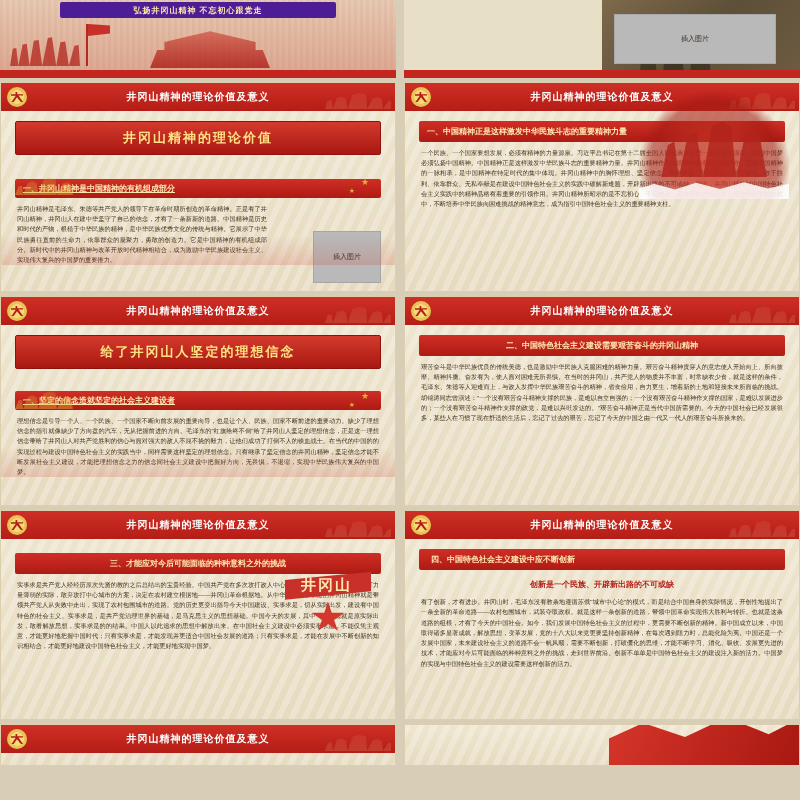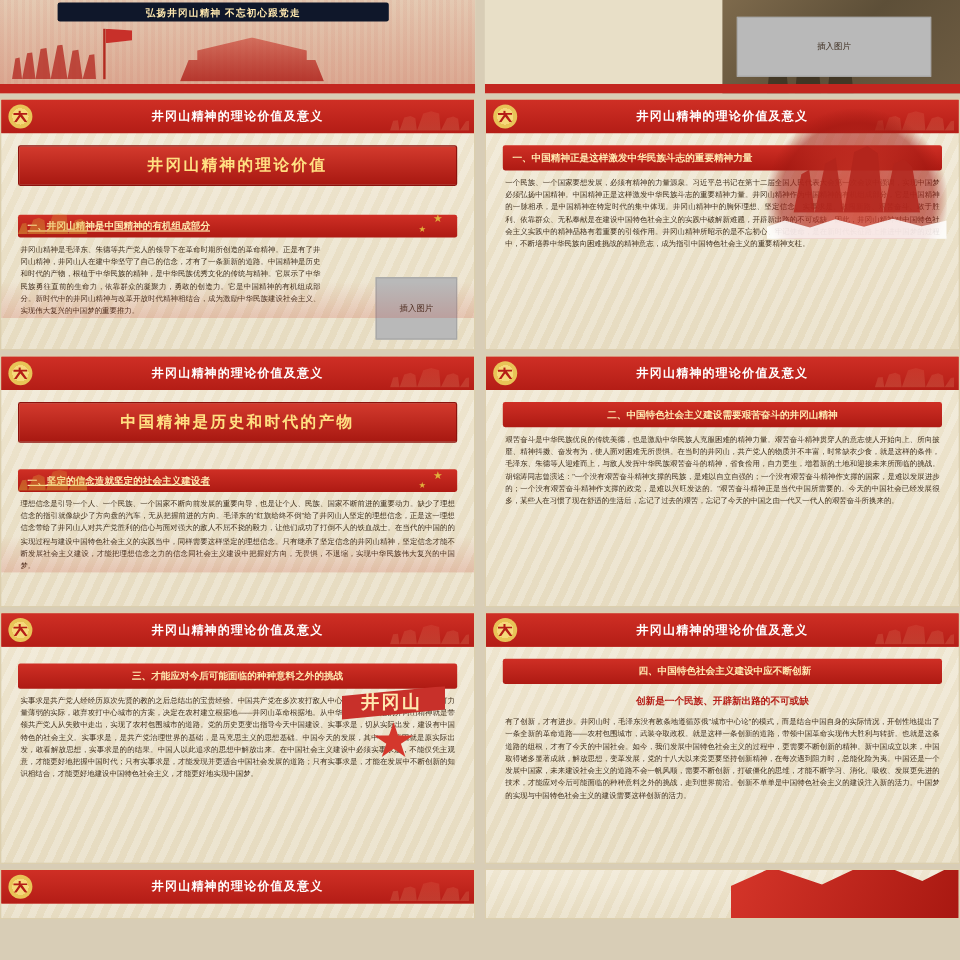--- a/index.html
+++ b/index.html
@@ -11,21 +11,21 @@
   }
   .deck{display:grid;grid-template-columns:396px 396px;grid-auto-rows:auto;column-gap:8px;row-gap:4px;padding:0;}
   .slide{position:relative;width:396px;height:auto;background:#ece3cd;overflow:hidden;}
   
   .cover{height:78px;background:#e8dfc7;position:relative;overflow:hidden;}
   .cover-red{position:absolute;inset:0;background:
      repeating-linear-gradient(90deg,rgba(190,40,30,.05) 0 3px,rgba(0,0,0,0) 3px 6px),
      linear-gradient(180deg,#e9dfc6,#e4d9bd);}
   .cover-silhouette{position:absolute;left:0;top:0;width:100%;height:100%;
      background:linear-gradient(180deg,rgba(196,48,38,.12),rgba(196,48,38,.30));}
-  .cover-band{position:absolute;left:48px;top:2px;width:276px;height:16px;background:#0f172a;border-radius:2px;
+  .cover-band{position:absolute;left:60px;top:2px;width:276px;height:16px;background:#4c1d95;border-radius:2px;
      display:flex;align-items:center;justify-content:center;}
   .cover-band span{color:#ffe9b0;font-size:8px;font-weight:bold;letter-spacing:1px;}
   .cover-bottom{position:absolute;left:0;bottom:0;width:100%;height:8px;background:#c3261f;}
   .tiananmen{position:absolute;left:150px;bottom:10px;width:120px;height:40px;
      background:linear-gradient(180deg,rgba(205,60,45,.55),rgba(175,35,28,.85));
      clip-path:polygon(0 100%,6% 55%,12% 55%,12% 35%,50% 8%,88% 35%,88% 55%,94% 55%,100% 100%);}
   .people{position:absolute;left:10px;bottom:12px;width:70px;height:36px;
      background:rgba(178,36,28,.75);
      clip-path:polygon(0 100%,4% 52%,9% 50%,12% 100%,18% 40%,24% 38%,28% 100%,34% 30%,41% 28%,46% 100%,54% 22%,60% 20%,66% 100%,72% 34%,79% 32%,84% 100%,92% 44%,98% 42%,100% 100%);}
   .flagpole{position:absolute;left:86px;bottom:12px;width:2px;height:42px;background:#b32a20;}
@@ -145,21 +145,21 @@
   </div>
 
   <div class="slide std">
     <div class="hdr">
       <div class="hdr-inner"></div>
       <div class="emblem"></div>
       <div class="hdr-city"></div>
       <div class="hdr-title">井冈山精神的理论价值及意义</div>
     </div>
     <div class="body-wrap">
-      <div class="redbar big">中国精神是历史和时代的产物</div>
+      <div class="redbar big">给了井冈山人坚定的理想信念</div>
       <div class="gold-city"></div>
       <span class="star" style="right:26px;top:56px;">★</span>
       <span class="star" style="right:40px;top:66px;font-size:7px;">★</span>
       <div class="subttl" style="margin-top:22px;">一、坚定的信念造就坚定的社会主义建设者</div>
       <div class="para">理想信念是引导一个人、一个民族、一个国家不断向前发展的重要向导，也是让个人、民族、国家不断前进的重要动力。缺少了理想信念的指引就像缺少了方向盘的汽车，无从把握前进的方向。毛泽东的"红旗给终不倒"给了井冈山人坚定的理想信念，正是这一理想信念带给了井冈山人对共产党胜利的信心与面对强大的敌人不屈不挠的毅力，让他们成功了打倒不人的铁血战士。在当代的中国的的实现过程与建设中国特色社会主义的实践当中，同样需要这样坚定的理想信念。只有继承了坚定信念的井冈山精神，坚定信念才能不断发展社会主义建设，才能把理想信念之力的信念同社会主义建设中把握好方向，无畏惧，不退缩，实现中华民族伟大复兴的中国梦。</div>
       <div class="decor-bottom"></div>
     </div>
   </div>
 
   <div class="slide std">
@@ -194,21 +194,21 @@
   </div>
 
   <div class="slide std">
     <div class="hdr">
       <div class="hdr-inner"></div>
       <div class="emblem"></div>
       <div class="hdr-city"></div>
       <div class="hdr-title">井冈山精神的理论价值及意义</div>
     </div>
     <div class="body-wrap">
-      <div class="redbar sub" style="text-align:center;padding-left:12px;">四、中国特色社会主义建设中应不断创新</div>
+      <div class="redbar sub" style="padding-left:12px;">四、中国特色社会主义建设中应不断创新</div>
       <div class="para" style="text-align:center;font-size:8px;font-weight:bold;color:#b41d16;margin-top:8px;">创新是一个民族、开辟新出路的不可或缺</div>
       <div class="para">有了创新，才有进步。井冈山时，毛泽东没有教条地遵循苏俄"城市中心论"的模式，而是结合中国自身的实际情况，开创性地提出了一条全新的革命道路——农村包围城市，武装夺取政权。就是这样一条创新的道路，带领中国革命实现伟大胜利与转折。也就是这条道路的组根，才有了今天的中国社会。如今，我们发展中国特色社会主义的过程中，更需要不断创新的精神。新中国成立以来，中国取得诸多显著成就，解放思想，变革发展，党的十八大以来党更要坚持创新精神，在每次遇到阻力时，总能化险为夷。中国还是一个发展中国家，未来建设社会主义的道路不会一帆风顺，需要不断创新，打破僵化的思维，才能不断学习、消化、吸收、发展更先进的技术，才能应对今后可能面临的种种意料之外的挑战，走到世界前沿。创新不单单是中国特色社会主义的建设注入新的活力。中国梦的实现与中国特色社会主义的建设需要这样创新的活力。</div>
     </div>
   </div>
 
   <div class="slide std last" style="height:42px;">
     <div class="hdr">
       <div class="hdr-inner"></div>
       <div class="emblem"></div>
       <div class="hdr-city"></div>

